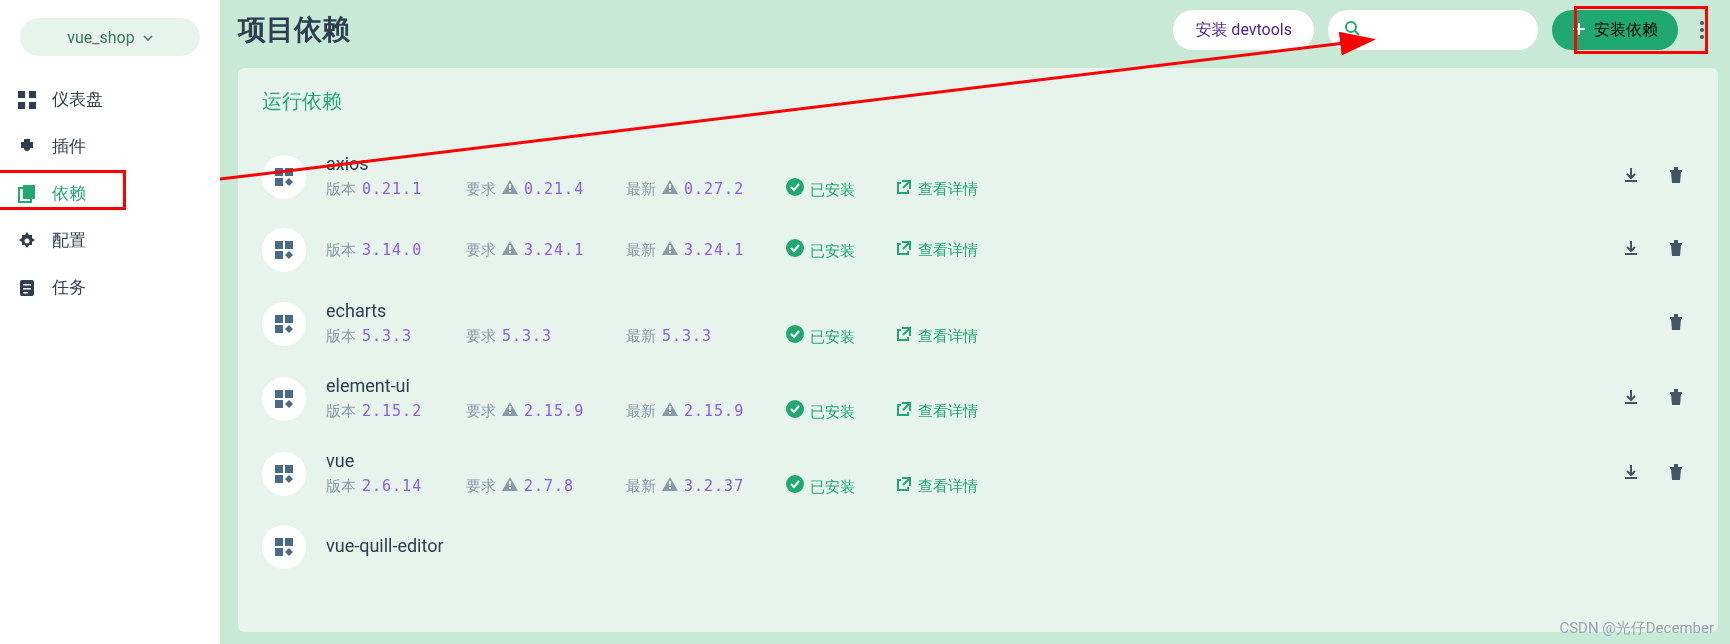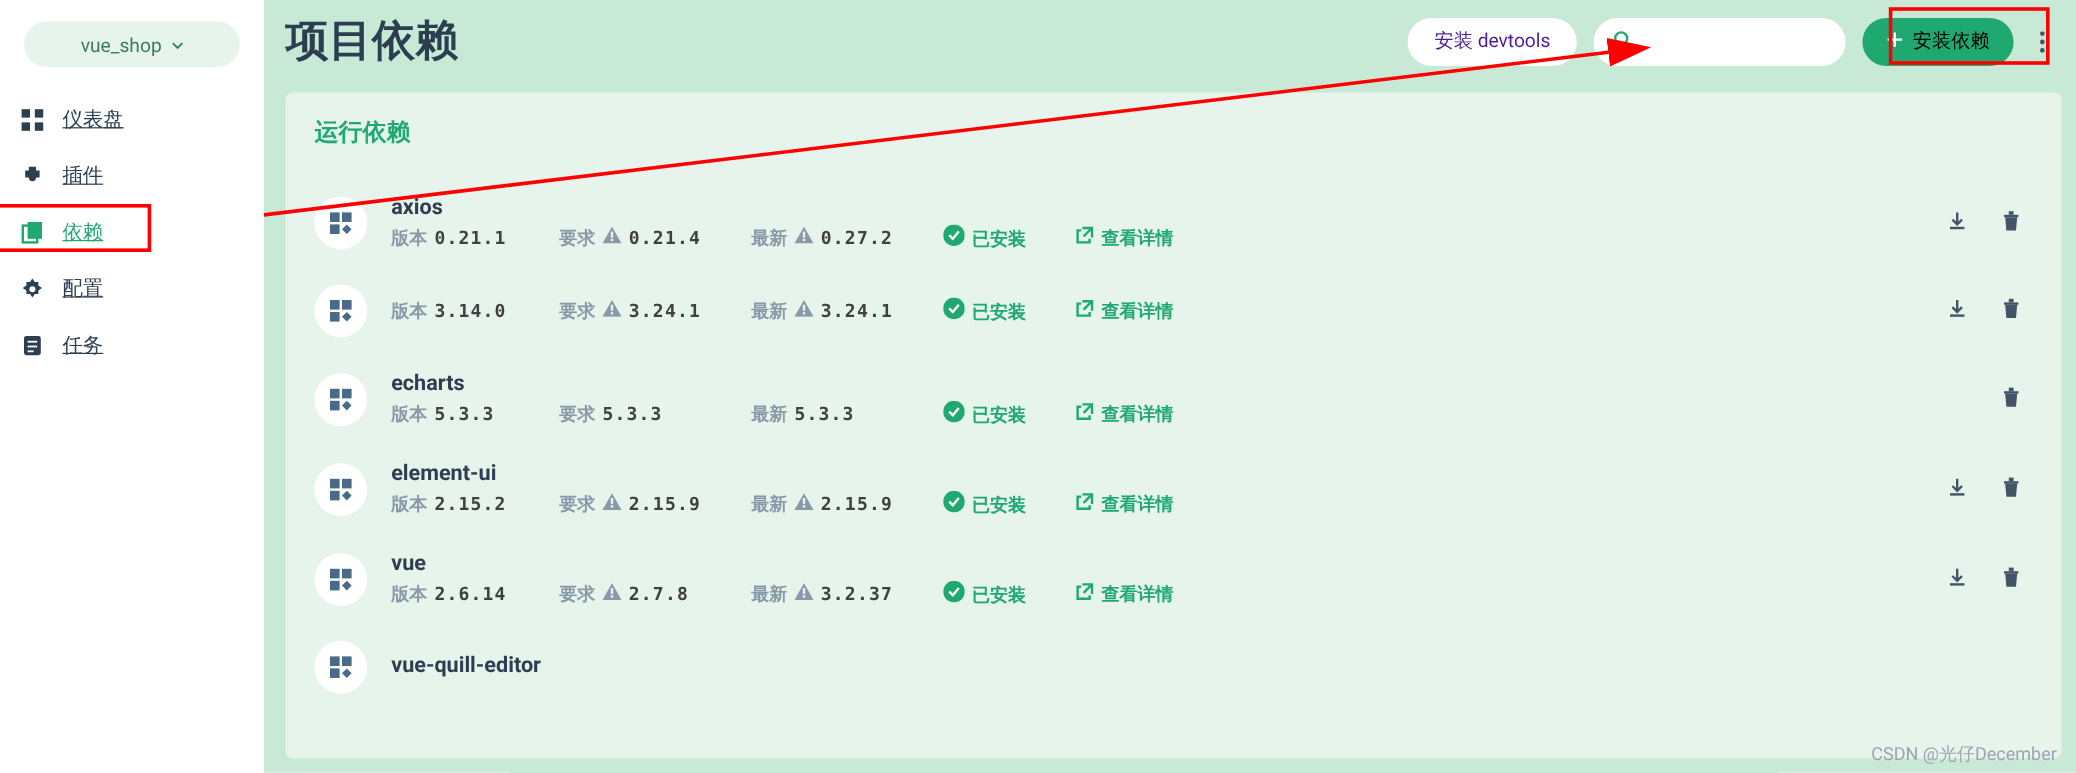--- a/index.html
+++ b/index.html
@@ -1,40 +1,40 @@
 <!DOCTYPE html>
 <html><head>
 <meta charset="utf-8">
 <style>
 * { margin: 0; padding: 0; box-sizing: border-box; font-family: -apple-system, BlinkMacSystemFont, "Segoe UI", Roboto, "Helvetica Neue", Arial, "Microsoft YaHei", sans-serif; }
 html, body { width: 1730px; height: 644px; overflow: hidden; background: #fff; }
 .app { display: flex; height: 100%; }
 .sidebar { width: 220px; background: #fff; display: flex; flex-direction: column; padding-top: 12px; }
 .project-pill { margin: 6px auto 20px; height: 38px; width: 180px; border-radius: 20px; background: #e6f4ec; color: #3b7a5a; display: flex; align-items: center; justify-content: center; gap: 8px; font-size: 16px; }
-.nav-item { display: flex; align-items: center; gap: 14px; padding: 12px 16px; font-size: 17px; color: #2c3e50; cursor: pointer; text-decoration: underline; }
+.nav-item { display: flex; align-items: center; gap: 14px; padding: 12px 16px; font-size: 17px; color: #2c3e50; cursor: pointer; }
 .nav-item.active { color: #1fa971; }
 .nav-item .icon { width: 22px; height: 22px; display: flex; align-items: center; justify-content: center; }
 .main { flex: 1; background: #c7e9d6; display: flex; flex-direction: column; position: relative; }
 .topbar { display: flex; align-items: center; padding: 10px 18px 18px 18px; gap: 14px; }
-.page-title { font-size: 36px; color: #2c3e50; flex: 0 0 auto; margin-right: auto; }
+.page-title { font-size: 28px; color: #2c3e50; flex: 0 0 auto; margin-right: auto; }
 .devtools-btn { background: #fff; border-radius: 22px; height: 40px; padding: 0 22px; display: flex; align-items: center; font-size: 16px; color: #4c1d95; cursor: pointer; }
 .search-box { background: #fff; border-radius: 22px; height: 40px; width: 210px; display: flex; align-items: center; padding: 0 16px; }
 .search-box svg { margin-right: 8px; }
 .install-btn { background: #1fa971; color: #000000; border-radius: 22px; height: 40px; padding: 0 20px; display: flex; align-items: center; gap: 8px; font-size: 16px; cursor: pointer; }
 .more-btn { width: 20px; display: flex; align-items: center; justify-content: center; cursor: pointer; color: #435466; }
-.content-card { margin: 0 12px 12px 18px; background: #e6f4ec; border-radius: 6px; padding: 20px 24px 15px 24px; flex: 1; overflow: hidden; font-weight: bold; }
+.content-card { margin: 0 12px 12px 18px; background: #e6f4ec; border-radius: 6px; padding: 20px 24px 15px 24px; flex: 1; overflow: hidden; }
 .section-title { color: #1fa971; font-size: 20px; margin-bottom: 24px; }
 .dep-row { display: flex; align-items: center; padding: 14px 0; }
 .dep-icon-wrap { width: 44px; height: 44px; border-radius: 50%; background: #fff; display: flex; align-items: center; justify-content: center; margin-right: 20px; flex-shrink: 0; }
 .dep-info { display: flex; flex-direction: column; }
 .dep-name { font-size: 18px; color: #2c3e50; margin-bottom: 4px; }
 .dep-meta { display: flex; align-items: center; font-size: 15px; }
 .meta-group { display: flex; gap: 6px; }
 .meta-label { color: #8a99a8; }
-.meta-val { color: #404040; font-family: Consolas, Monaco, monospace; letter-spacing: 1px; }
+.meta-val { color: #8b5cf6; font-family: Consolas, Monaco, monospace; letter-spacing: 1px; }
 .col-ver { width: 140px; }
 .col-req { width: 160px; }
 .col-latest { width: 160px; }
 .col-status { display: flex; align-items: flex-end; gap: 6px; color: #1fa971; width: 110px; }
 .col-detail { display: flex; align-items: center; gap: 6px; color: #1fa971; justify-content: center; }
 .spacer { flex: 1; }
 .row-actions { display: flex; gap: 28px; padding-right: 10px; }
 .row-actions .act { cursor: pointer; color: #435466; }
 .warn-icon { color: #8a99a8; }
 .highlight-box { position: absolute; border: 3px solid #ff0000; pointer-events: none; z-index: 50; }

